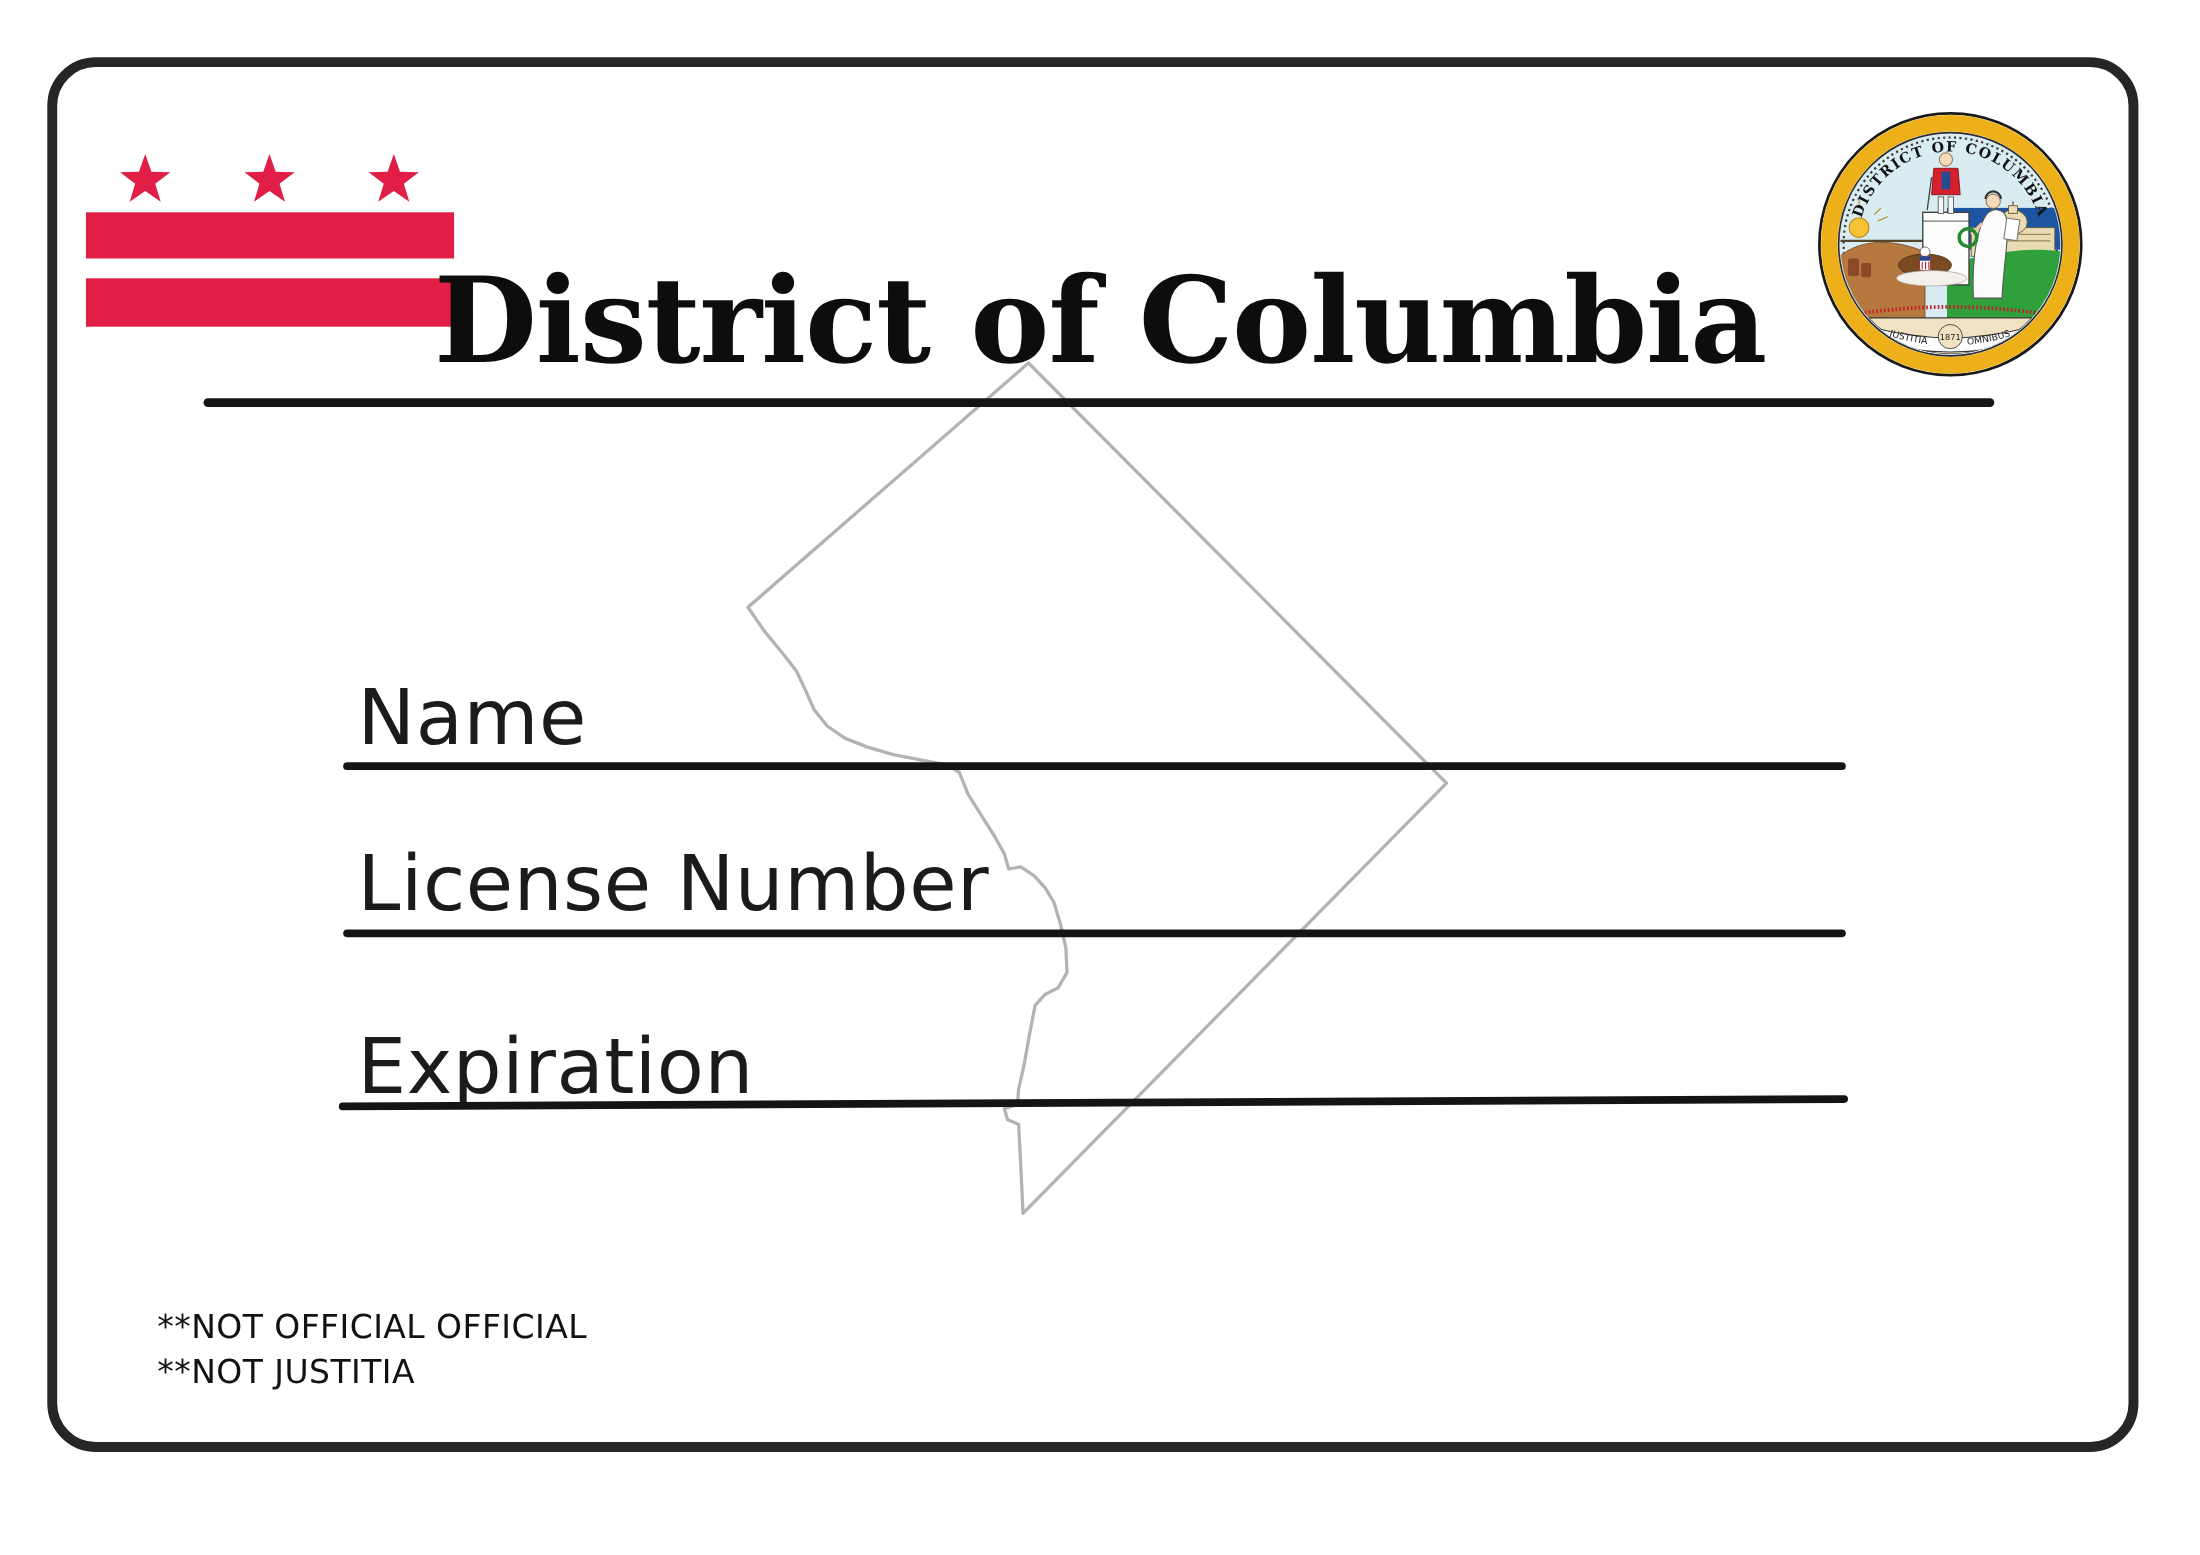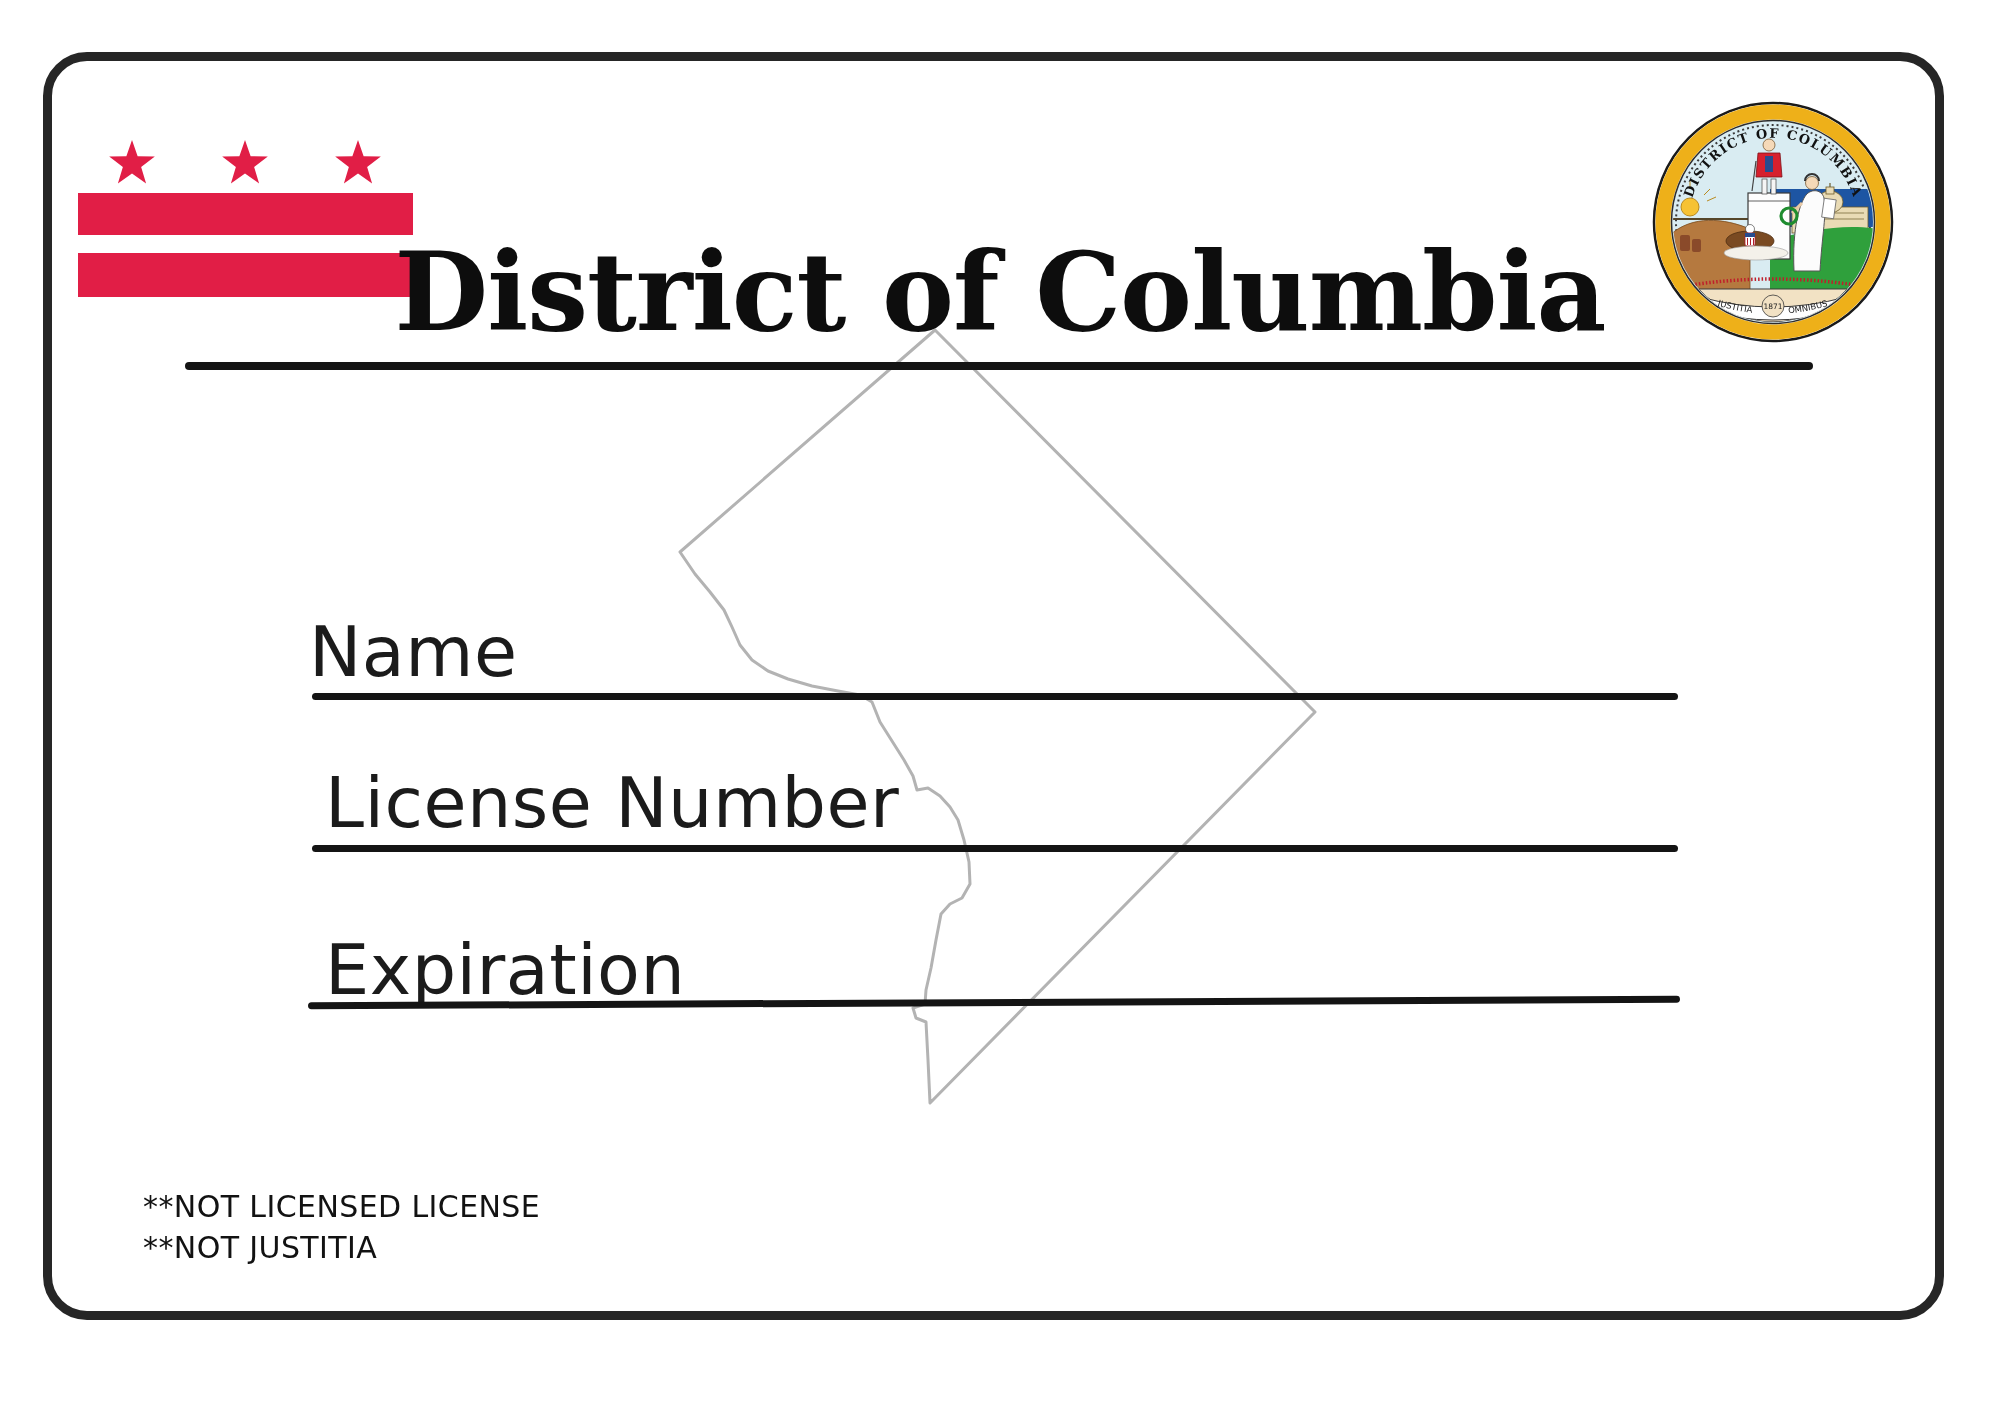--- a/index.html
+++ b/index.html
@@ -18,21 +18,21 @@
 
   .title-rule{position:absolute;left:185px;top:362px;width:1628px;height:8px;
     background:#141414;border-radius:4px;}
 
   .seal{position:absolute;left:1652px;top:101px;width:242px;height:242px;}
 
   .map-watermark{position:absolute;left:0;top:0;width:2000px;height:1414px;pointer-events:none;}
 
   .field-label{position:absolute;font-size:70px;line-height:1;color:#1b1b1b;
     letter-spacing:0.5px;white-space:nowrap;}
-  .label-name{left:309px;top:617px;text-align:right;}
+  .label-name{left:325px;top:617px;text-align:right;}
   .label-license{left:325px;top:768px;text-align:right;}
   .label-expiration{left:325px;top:935px;}
 
   .field-line{position:absolute;height:7px;background:#141414;border-radius:3.5px;}
   .line-name{left:312px;top:693px;width:1366px;}
   .line-license{left:312px;top:845px;width:1366px;}
   .line-expiration{left:308px;top:999px;width:1372px;transform:rotate(-0.28deg);}
 
   .disclaimers{position:absolute;left:143px;top:1186px;font-size:30px;line-height:41px;
     color:#121212;letter-spacing:0.4px;}
@@ -167,17 +167,17 @@
   <div class="field-label label-name">Name</div>
   <div class="field-line line-name"></div>
 
   <div class="field-label label-license">License Number</div>
   <div class="field-line line-license"></div>
 
   <div class="field-label label-expiration">Expiration</div>
   <div class="field-line line-expiration"></div>
 
   <div class="disclaimers">
-    <div>**NOT LICENSED LICENSE</div>
+    <div>**NOT OFFICIAL OFFICIAL</div>
     <div>**NOT JUSTITIA</div>
   </div>
 
 </div>
 
 </body></html>

